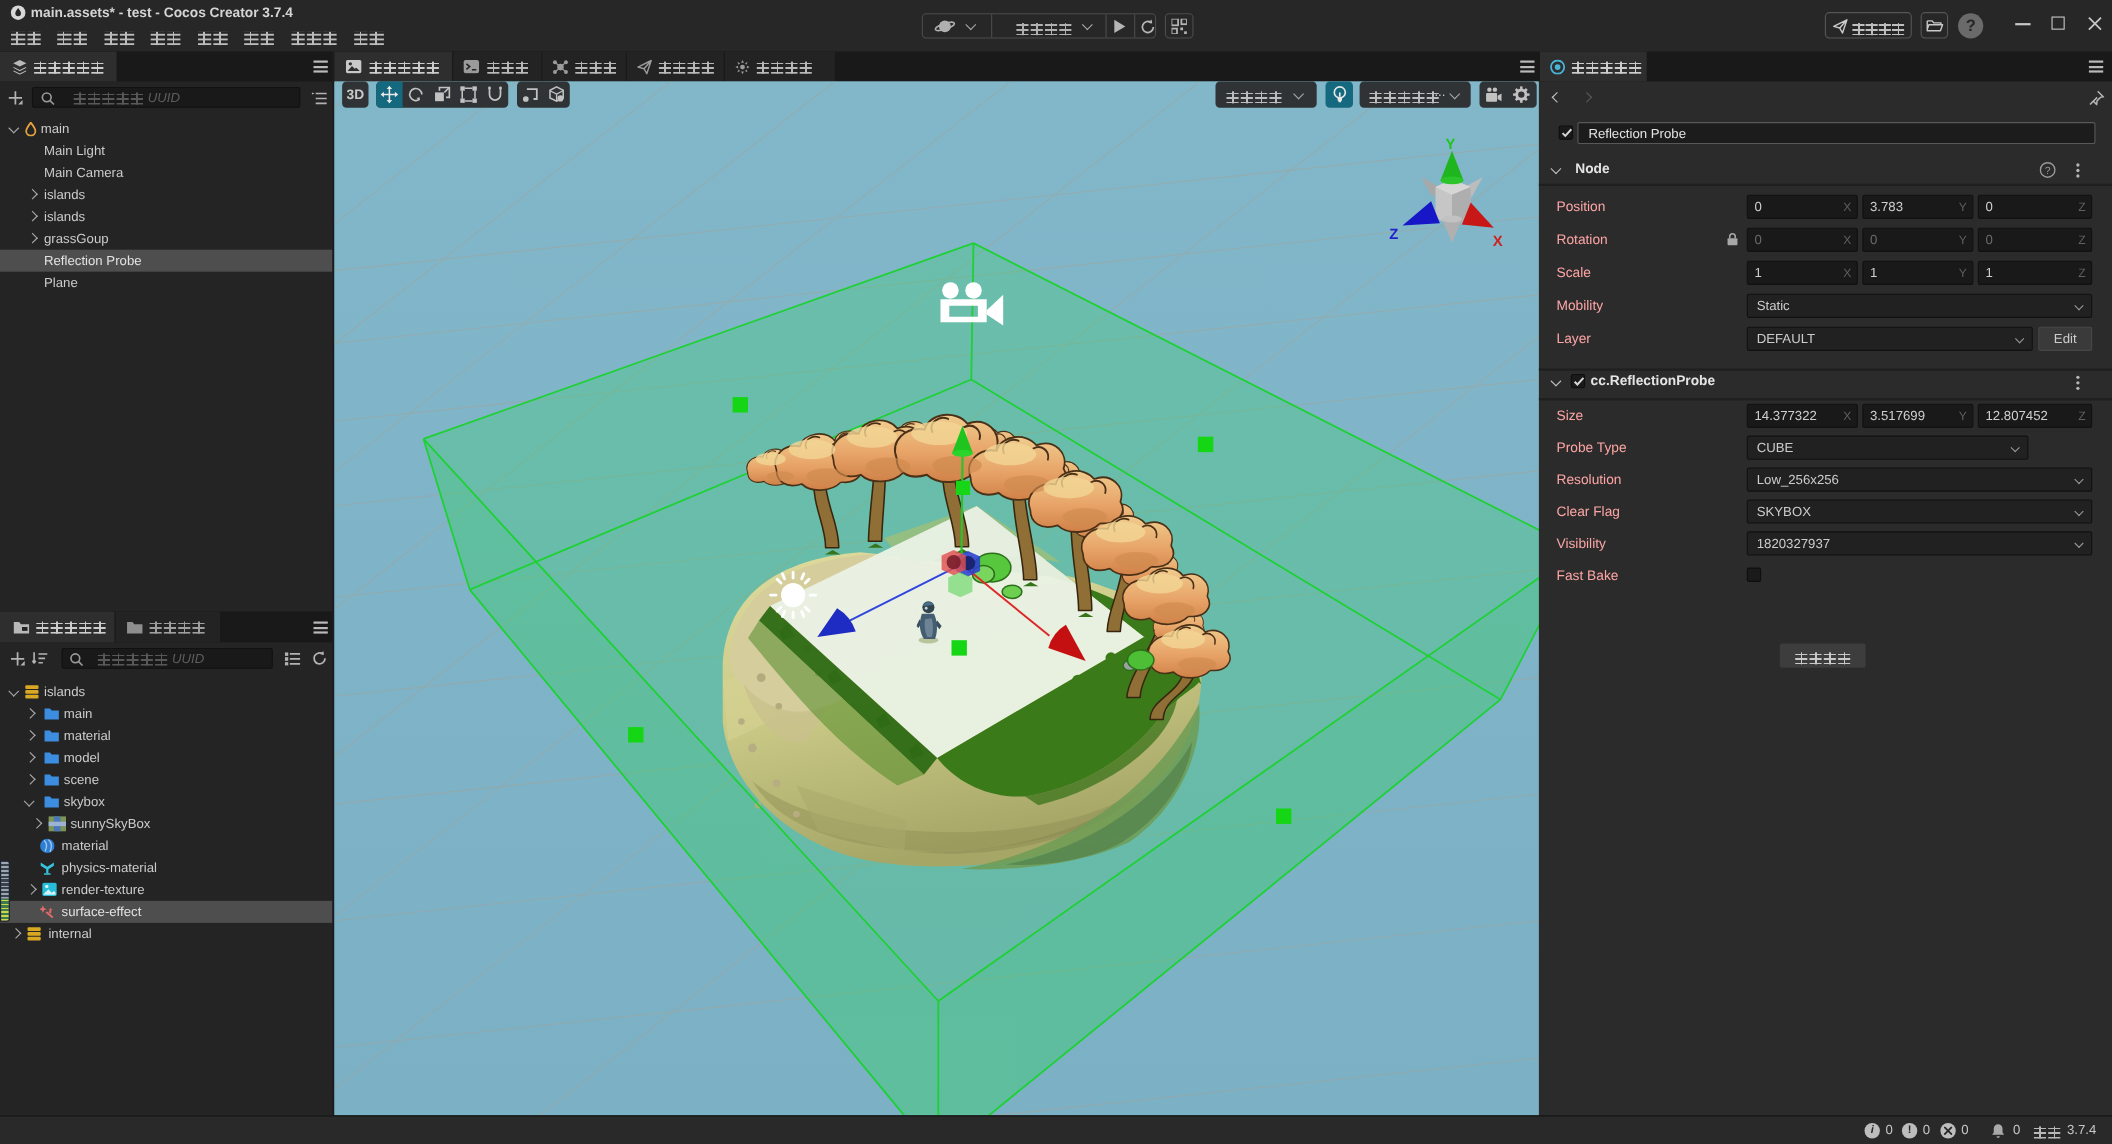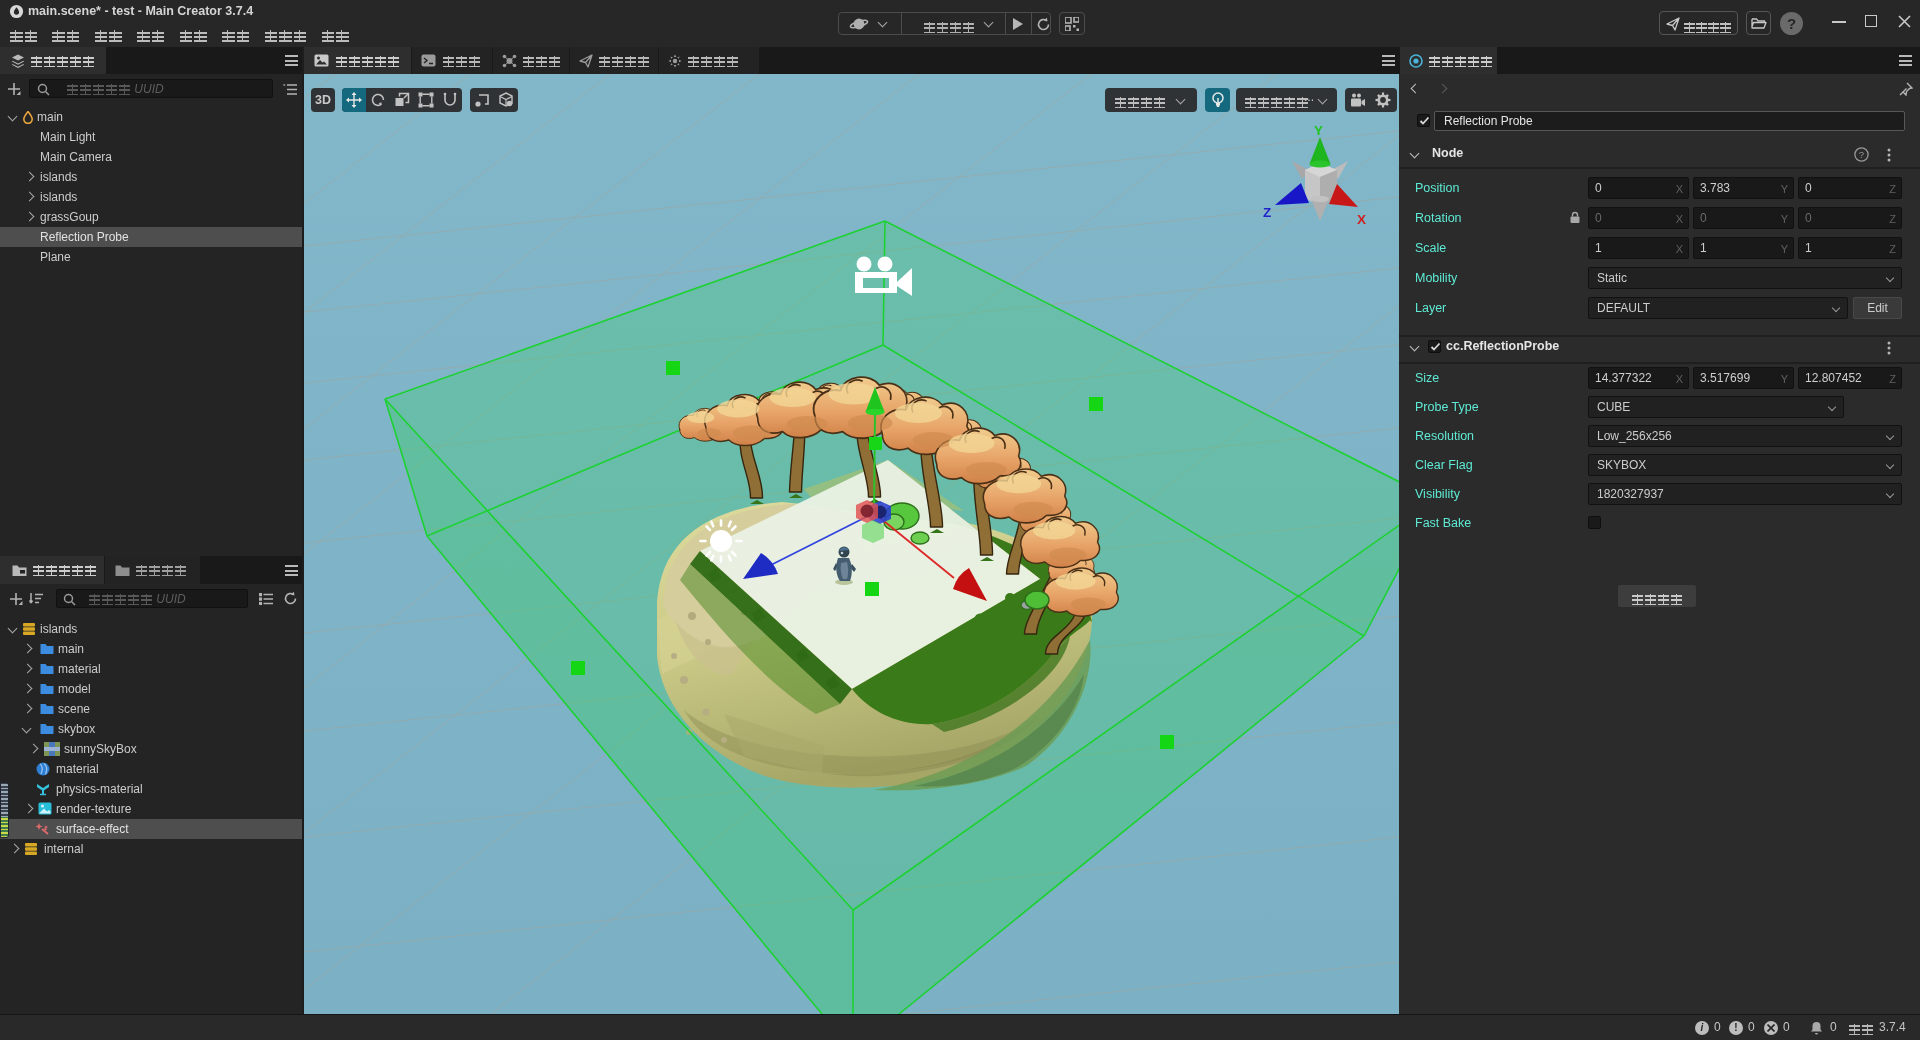--- a/index.html
+++ b/index.html
@@ -13,34 +13,34 @@
 .chev{display:inline-block;width:7px;height:7px;border-right:1.6px solid #a9a9a9;border-bottom:1.6px solid #a9a9a9}
 .chev.d{transform:rotate(45deg)}
 .chev.r{transform:rotate(-45deg)}
 .row{position:absolute;left:0;width:100%;height:20px;line-height:20px;font-size:12px;color:#cccccc;white-space:nowrap}
 .selrow{background:#4e4e4e}
 .tabbar{position:absolute;background:#191919}
 .tab{position:absolute;top:0;height:100%;background:#232323;color:#c5c5c5;font-size:12px;display:flex;align-items:center}
 .tab.act{background:#2e2e2e;color:#dadada}
 .inp{position:absolute;background:#191919;border:1px solid #111;border-radius:2px;color:#cfcfcf;font-size:12px;line-height:20px;padding-left:6px;height:22px}
 .axis{position:absolute;right:5px;top:0;line-height:22px;color:#606060;font-size:11px}
-.lbl{position:absolute;left:16px;color:#5eead4;font-size:12.5px;line-height:22px}
+.lbl{position:absolute;left:16px;color:#fca5a5;font-size:12.5px;line-height:22px}
 .drop{position:absolute;background:#212121;border:1px solid #111;border-radius:2px;color:#cccccc;font-size:12px;line-height:20px;padding-left:8px;height:22px}
 .dcar{position:absolute;right:8px;top:7px;width:6px;height:6px;border-right:1.5px solid #999;border-bottom:1.5px solid #999;transform:rotate(45deg)}
 .cb{position:absolute;width:13px;height:13px;background:#1a1a1a;border:1px solid #0e0e0e;border-radius:2px}
 svg{display:block}
 </style></head>
 <body>
 
 <div class="abs" style="left:0;top:0;width:1920px;height:47px;background:#272727">
   <svg class="abs" style="left:9px;top:4px" width="15" height="15" viewBox="0 0 15 15">
     <circle cx="7.5" cy="7.5" r="6.6" fill="#d8d8d8"></circle>
     <path d="M7.5 3.2c1.7 2.2 2.6 3.6 2.6 4.9a2.6 2.6 0 0 1-5.2 0c0-1.3.9-2.7 2.6-4.9z" fill="#272727"></path>
   </svg>
-  <div class="abs" style="left:28px;top:4px;font-size:12.5px;font-weight:bold;color:#d4d4d4">main.scene* - test - Main Creator 3.7.4</div>
+  <div class="abs" style="left:28px;top:4px;font-size:12.5px;font-weight:bold;color:#d4d4d4">main.assets* - test - Cocos Creator 3.7.4</div>
 
   <div class="abs" style="left:9px;top:26px;color:#c9c9c9">
     <span class="cjk c13"></span><span class="cjk c13"></span><span style="display:inline-block;width:9px"></span>
     <span class="cjk c13"></span><span class="cjk c13"></span><span style="display:inline-block;width:9px"></span>
     <span class="cjk c13"></span><span class="cjk c13"></span><span style="display:inline-block;width:9px"></span>
     <span class="cjk c13"></span><span class="cjk c13"></span><span style="display:inline-block;width:9px"></span>
     <span class="cjk c13"></span><span class="cjk c13"></span><span style="display:inline-block;width:9px"></span>
     <span class="cjk c13"></span><span class="cjk c13"></span><span style="display:inline-block;width:9px"></span>
     <span class="cjk c13"></span><span class="cjk c13"></span><span class="cjk c13"></span><span style="display:inline-block;width:9px"></span>
     <span class="cjk c13"></span><span class="cjk c13"></span>
@@ -586,21 +586,21 @@
 <ellipse cx="1016" cy="90" rx="10.5" ry="3.6" fill="#2bc42b"></ellipse>
 <polygon points="971,131 997,109 1005,129" fill="#1717c8"></polygon>
 <polygon points="1054,133 1033,110 1025,130" fill="#c81717"></polygon>
 <text x="1010" y="61" font-size="13.5" font-weight="bold" fill="#21c421" font-family="Liberation Sans">Y</text>
 <text x="959" y="143" font-size="13.5" font-weight="bold" fill="#2222cc" font-family="Liberation Sans">Z</text>
 <text x="1053" y="150" font-size="13.5" font-weight="bold" fill="#cc2222" font-family="Liberation Sans">X</text>
 </g>
 </svg>
 </div>
 
-<div class="abs" style="left:304px;top:82px;width:1296px;height:40px;font-size:12px">
+<div class="abs" style="left:304px;top:68px;width:1296px;height:40px;font-size:12px">
   <div class="abs" style="left:7px;top:6px;width:24px;height:24px;background:#2a2a2aee;border-radius:4px;color:#c9c9c9;text-align:center;line-height:24px;font-weight:bold;font-size:12.5px">3D</div>
   <div class="abs" style="left:38px;top:6px;width:120px;height:24px;background:#2a2a2aee;border-radius:4px">
     <div class="abs" style="left:0;top:0;width:24px;height:24px;background:#15697e;border-radius:4px 0 0 4px">
       <svg style="margin:4px" width="16" height="16" viewBox="0 0 16 16" fill="#e8e8e8">
           <path d="M8 0 L10.5 3 H5.5Z M8 16 L10.5 13 H5.5Z M0 8 L3 5.5 V10.5Z M16 8 L13 5.5 V10.5Z M7.3 3 h1.4 v10 h-1.4z M3 7.3 h10 v1.4 h-10z"></path>
         </svg>
     </div>
     <svg class="abs" style="left:28px;top:4px" width="16" height="16" viewBox="0 0 16 16" fill="none" stroke="#c2c2c2" stroke-width="1.5">
       <path d="M13.5 8a5.5 5.5 0 1 0-2 4.2"></path>
         <path d="M11 13.5 l0.7-3 -3 0.6z" fill="#c2c2c2" stroke="none"></path>

